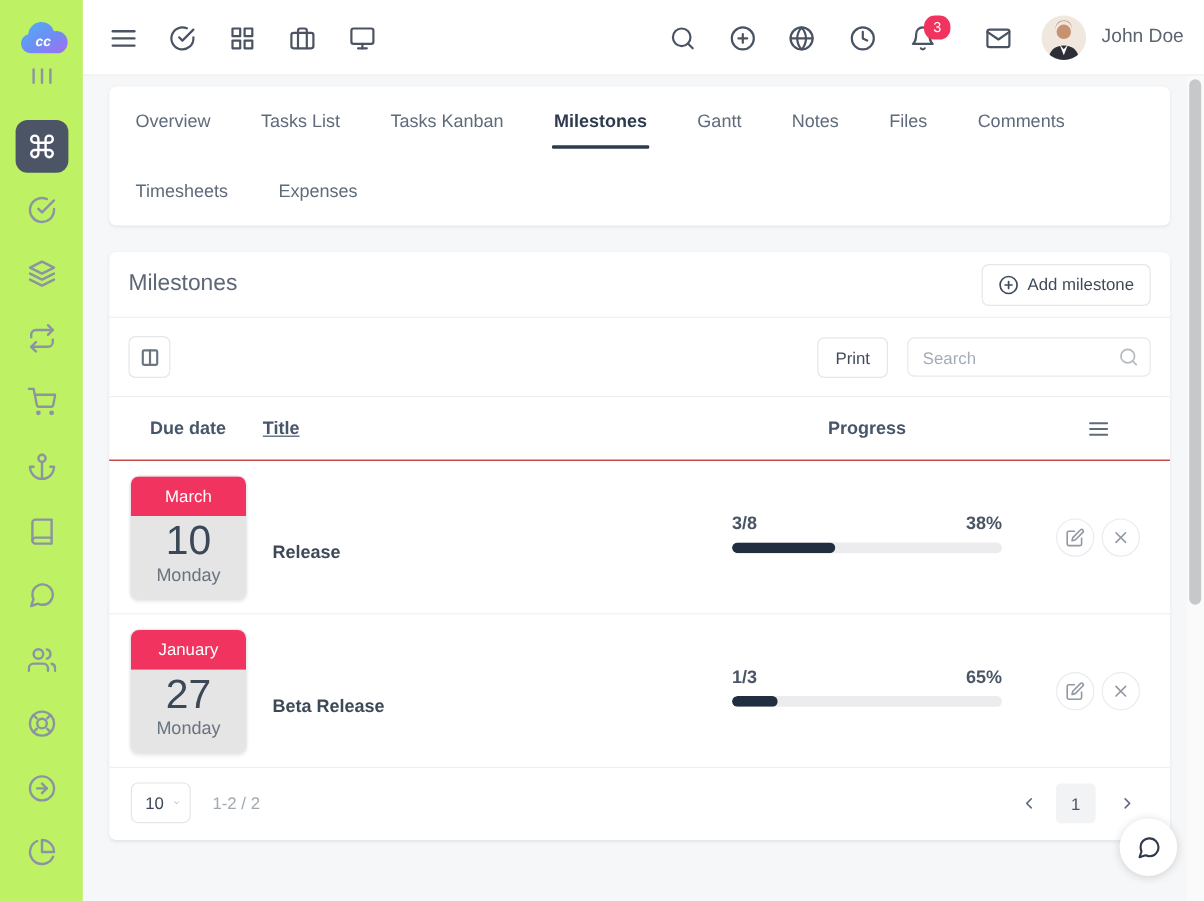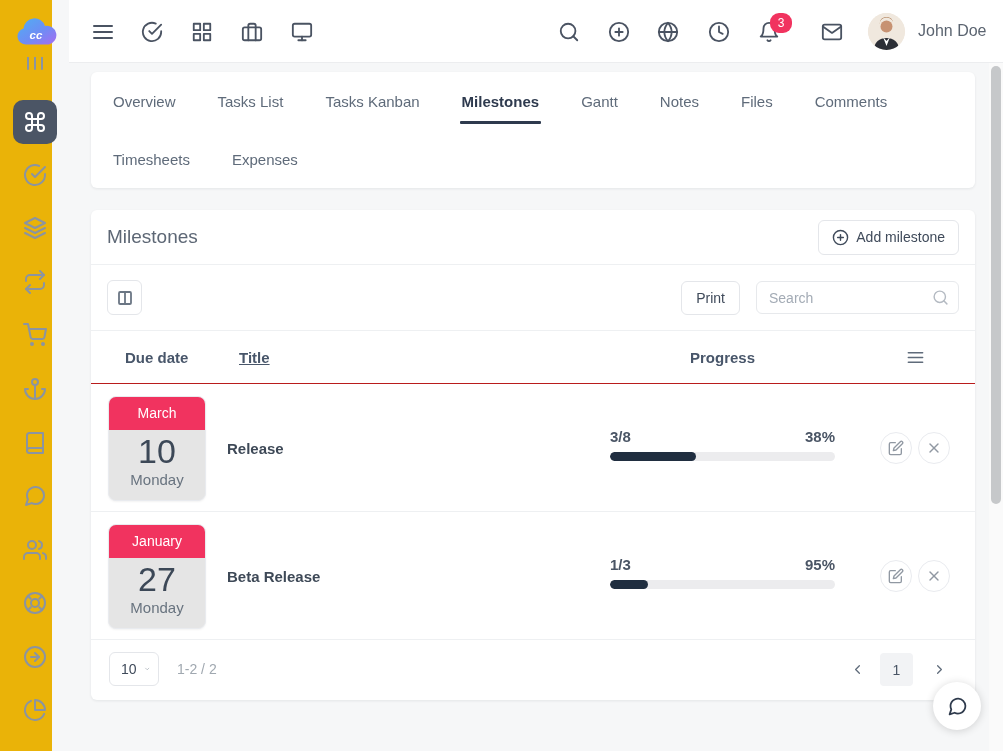--- a/index.html
+++ b/index.html
@@ -6,21 +6,21 @@
   html,body { width:1003px; height:751px; }
   body {
     position:relative; overflow:hidden;
     font-family:"Liberation Sans", sans-serif;
     background:#f6f7f8; color:#3f4a5a;
   }
   svg { display:block; }
   .ic { stroke:currentColor; fill:none; stroke-width:2; stroke-linecap:round; stroke-linejoin:round; }
 
   
-  .sidebar { position:absolute; left:0; top:0; width:52px; height:751px; background:#eab308; z-index:6; }
+  .sidebar { position:absolute; left:0; top:0; width:69px; height:751px; background:#bef264; z-index:6; }
   .logo { position:absolute; left:0; top:0; width:69px; height:63px; display:flex; align-items:center; justify-content:center; }
   .side-item { position:absolute; left:23px; width:24px; height:24px; color:#8b94a1; cursor:pointer; }
   .side-item.partial { top:57px; height:19px; overflow:hidden; }
   .side-item.partial svg { margin-top:-7px; }
   .active-box { position:absolute; left:13px; top:100px; width:44px; height:44px; background:#4b5565; border-radius:10px; display:flex; align-items:center; justify-content:center; color:#ffffff; cursor:pointer; }
 
   
   .header { position:absolute; left:69px; top:0; width:934px; height:63px; background:#ffffff; border-bottom:1px solid #ecedef; z-index:5; }
   .h-ic { position:absolute; top:21px; width:22px; height:22px; color:#4a5362; cursor:pointer; }
   .badge { position:absolute; left:12px; top:-8px; min-width:22px; height:20px; padding:0 6px; background:#f1335f; border-radius:9px;
@@ -47,31 +47,31 @@
   .spacer { flex:1; }
   .btn-print { height:34px; padding:0 14px; }
   .search-box { position:relative; margin-left:16px; width:203px; }
   .search-box input { width:100%; height:33px; border:1px solid #e7e9ec; border-radius:6px; padding:0 34px 0 12px;
                       font-size:14px; color:#3f4a5a; font-family:inherit; outline:none; background:#fff; }
   .search-box input::placeholder { color:#a3abb5; }
   .search-box .s-ic { position:absolute; right:10px; top:8px; width:17px; height:17px; color:#b4bac2; }
 
   .table-head { position:relative; height:53px; border-bottom:1px solid #b91c1c; font-size:15px; font-weight:700; color:#48566a; }
   .th { position:absolute; top:18px; }
-  .th-due { left:34px; } .th-title { left:148px;text-decoration:underline; }
+  .th-due { left:34px; } .th-title { left:128px;text-decoration:underline; }
   .th-progress { left:519px; width:225px; text-align:center; }
   .th-menu { position:absolute; left:815px; top:17px; width:19px; height:19px; color:#5f6b7a; cursor:pointer; }
 
   .trow { position:relative; height:128px; border-bottom:1px solid #eef0f2; }
   .date-card { position:absolute; left:17px; top:12px; width:98px; height:105px; border:1px solid #e9ebef; border-radius:8px;
                box-shadow:0 1px 2px rgba(0,0,0,.05); overflow:hidden; text-align:center; background:#e5e5e5; }
   .date-month { height:33px; line-height:33px; background:#f1335f; color:#fff; font-size:14px; }
   .date-day { font-size:34px; color:#3c4857; line-height:40px; margin-top:1px; }
   .date-weekday { font-size:15px; color:#68737f; }
-  .row-title { position:absolute; left:136px; top:56px; font-size:15px; font-weight:700; color:#3e4957; }
+  .row-title { position:absolute; left:136px; top:68px; font-size:15px; font-weight:700; color:#3e4957; }
   .progress-wrap { position:absolute; left:519px; top:44px; width:225px;font-weight:bold; }
   .pr-labels { display:flex; justify-content:space-between; font-size:15px; color:#4a5565; margin-bottom:7px; }
   .pr-track { height:9px; border-radius:5px; background:#ececee; overflow:hidden; }
   .pr-fill { height:100%; border-radius:5px; background:#202e40; }
   .row-btn { position:absolute; top:48px; width:32px; height:32px; border-radius:50%; border:1px solid #e9ebef; background:#fff;
              display:flex; align-items:center; justify-content:center; color:#9098a2; cursor:pointer; }
   .btn-edit { left:789px; } .btn-del { left:827px; }
   .row-btn svg { width:16px; height:16px; }
 
   .panel-footer { position:relative; height:59px; }
@@ -387,21 +387,21 @@
   <div class="trow">
     <div class="date-card">
       <div class="date-month">January</div>
       <div class="date-day">27</div>
       <div class="date-weekday">Monday</div>
     </div>
     <div class="row-title">Beta Release</div>
     <div class="progress-wrap">
       <div class="pr-labels">
         <span>1/3</span>
-        <span>95%</span>
+        <span>65%</span>
       </div>
       <div class="pr-track">
         <div class="pr-fill" style="width: 17%;"></div>
       </div>
     </div>
     <button class="row-btn btn-edit">
       <svg class="ic" viewBox="0 0 24 24">
         <path d="M11 4H4a2 2 0 0 0-2 2v14a2 2 0 0 0 2 2h14a2 2 0 0 0 2-2v-7"></path>
           <path d="M18.5 2.5a2.121 2.121 0 0 1 3 3L12 15l-4 1 1-4 9.5-9.5z"></path>
       </svg>

